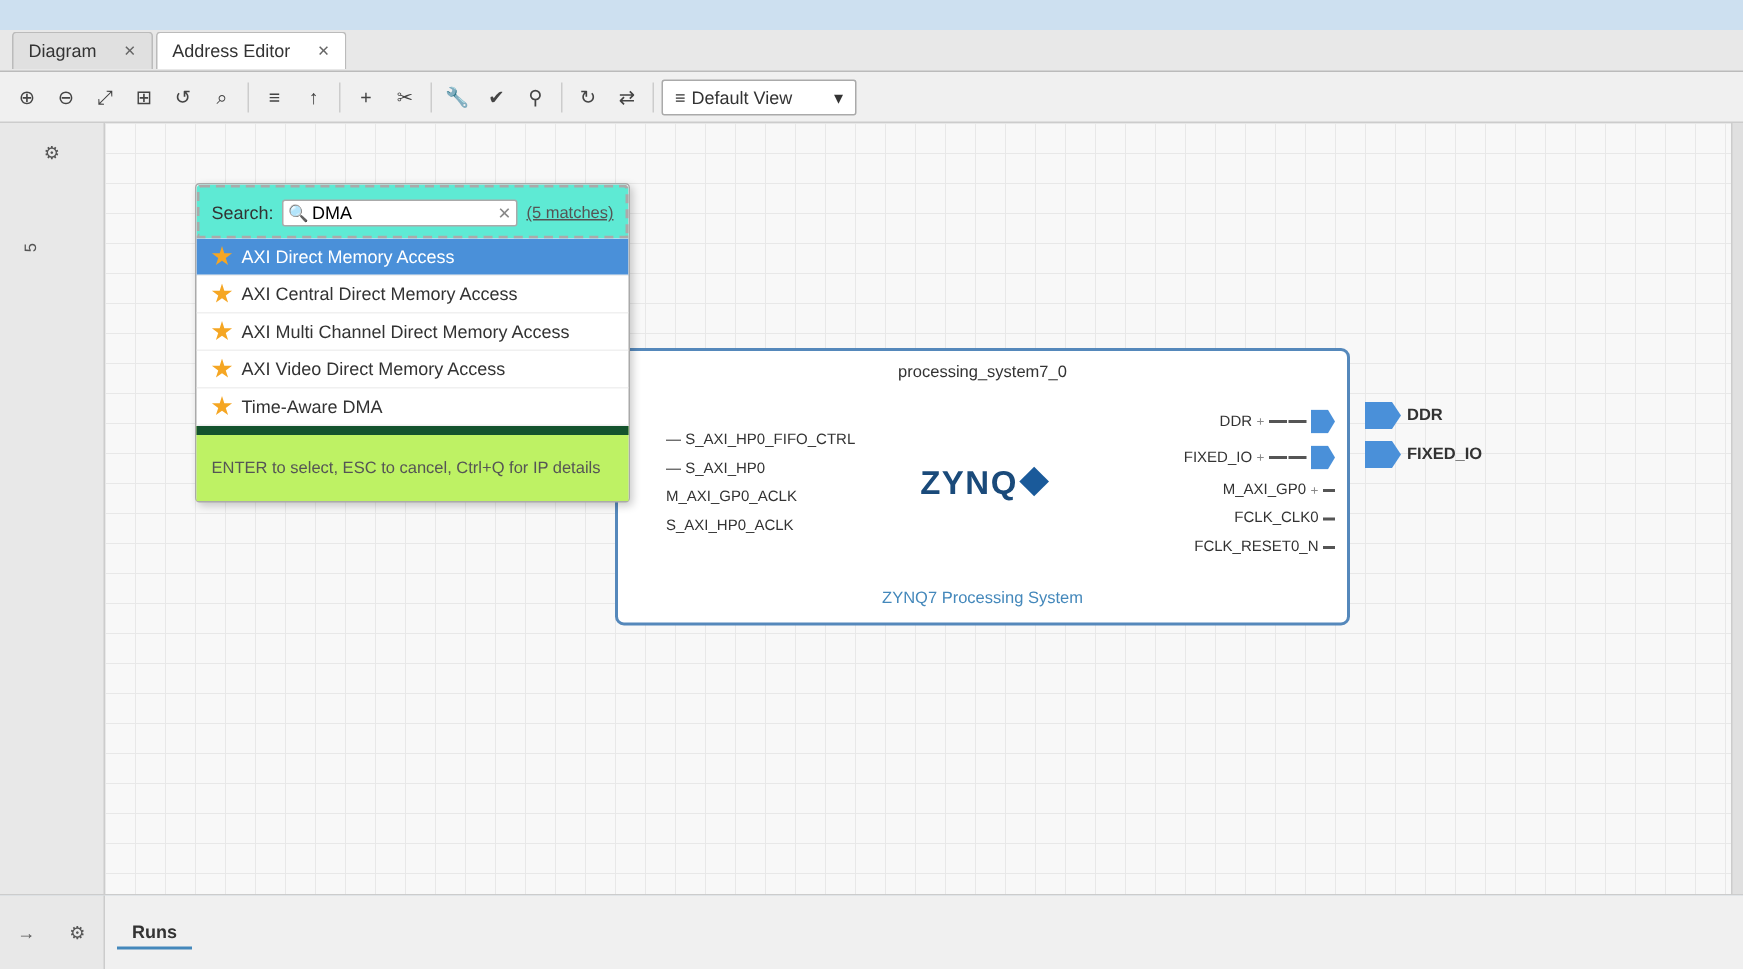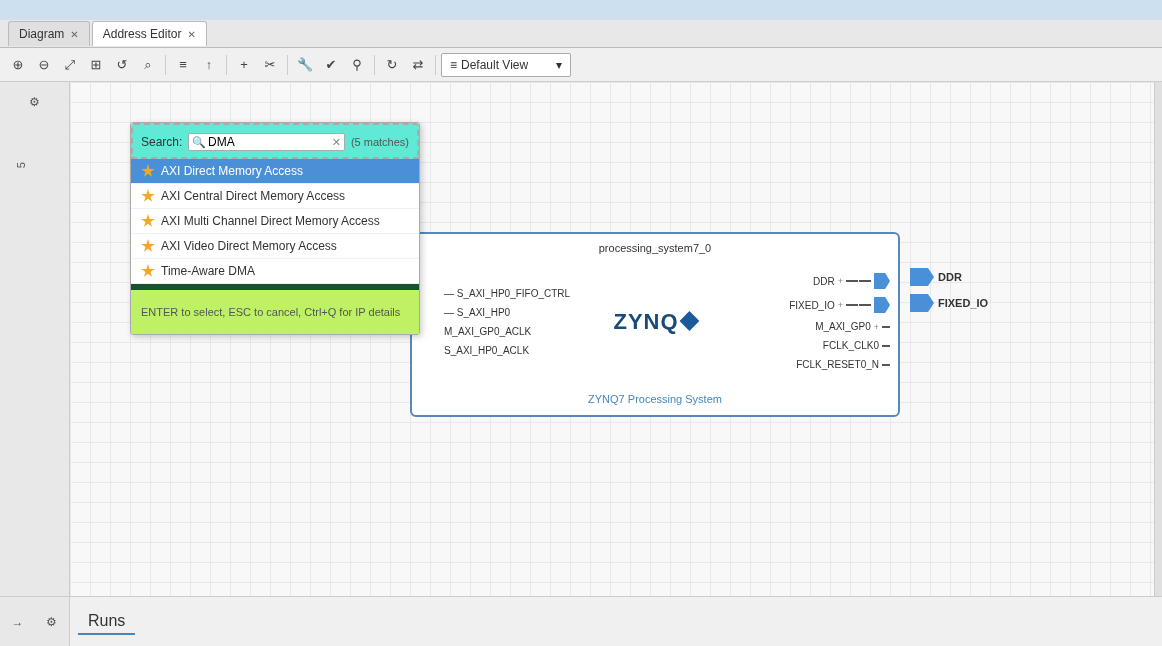--- a/index.html
+++ b/index.html
@@ -9,21 +9,21 @@
 
     .main-container { display: flex; flex-direction: column; height: 626px; }
 
     
     .tab-bar {
       display: flex; align-items: center;
       background: #e8e8e8; border-bottom: 1px solid #bbb;
       height: 28px; padding-left: 8px;
     }
     .tab {
-      display: flex; align-items: center; gap: 4px;
+      display: flex; align-items: center; gap: 16px;
       padding: 3px 10px 3px 10px;
       background: #e0e0e0; border: 1px solid #bbb;
       border-bottom: none; cursor: pointer;
       font-size: 12px; color: #333;
       margin-right: 2px; height: 25px;
       border-radius: 3px 3px 0 0;
     }
     .tab.active { background: #fff; }
     .tab-close { font-size: 10px; color: #666; cursor: pointer; margin-left: 2px; }
 
@@ -107,21 +107,21 @@
       display: flex; align-items: center;
       border: 1px solid #aaa; background: #fff;
       border-radius: 2px; flex: 1; padding: 1px 3px;
     }
     .search-icon { font-size: 11px; color: #888; margin-right: 2px; }
     .search-input {
       border: none; outline: none; font-size: 12px;
       width: 100%; background: transparent;
     }
     .search-clear { font-size: 11px; color: #888; cursor: pointer; }
-    .search-matches { font-size: 11px; color: #555; white-space: nowrap; }
+    .search-matches { font-size: 11px; color: #555; white-space: nowrap; text-decoration: underline; }
 
     .search-list { max-height: 360px; overflow-y: auto; }
     .search-item {
       display: flex; align-items: center; gap: 6px;
       padding: 5px 10px; cursor: pointer; font-size: 12px; color: #333;
       border-bottom: 1px solid #f0f0f0;
     }
     .search-item.selected { background: #4a90d9; color: #fff; }
     .search-item-icon {
       width: 14px; height: 14px; background: #f5a623;
@@ -166,22 +166,22 @@
     .bottom-left {
       width: 70px; background: #e8e8e8; border-right: 1px solid #ccc;
       display: flex; align-items: center; justify-content: center;
       gap: 4px;
     }
     .bottom-panel {
       flex: 1; background: #f0f0f0;
       display: flex; align-items: center; padding: 4px 8px;
     }
     .bottom-tab {
-      padding: 3px 10px; font-size: 16px; color: #555;
-      cursor: pointer; border-bottom: 2px solid transparent;
+      padding: 3px 10px; font-size: 12px; color: #555;
+      cursor: pointer; border-bottom: 2px solid transparent; font-weight: bold;
     }
     .bottom-tab.active { border-bottom-color: #4488bb; color: #333; }
   </style>
 </head>
 <body>
 
 <div class="top-bar"></div>
 
 <div class="main-container">
 

